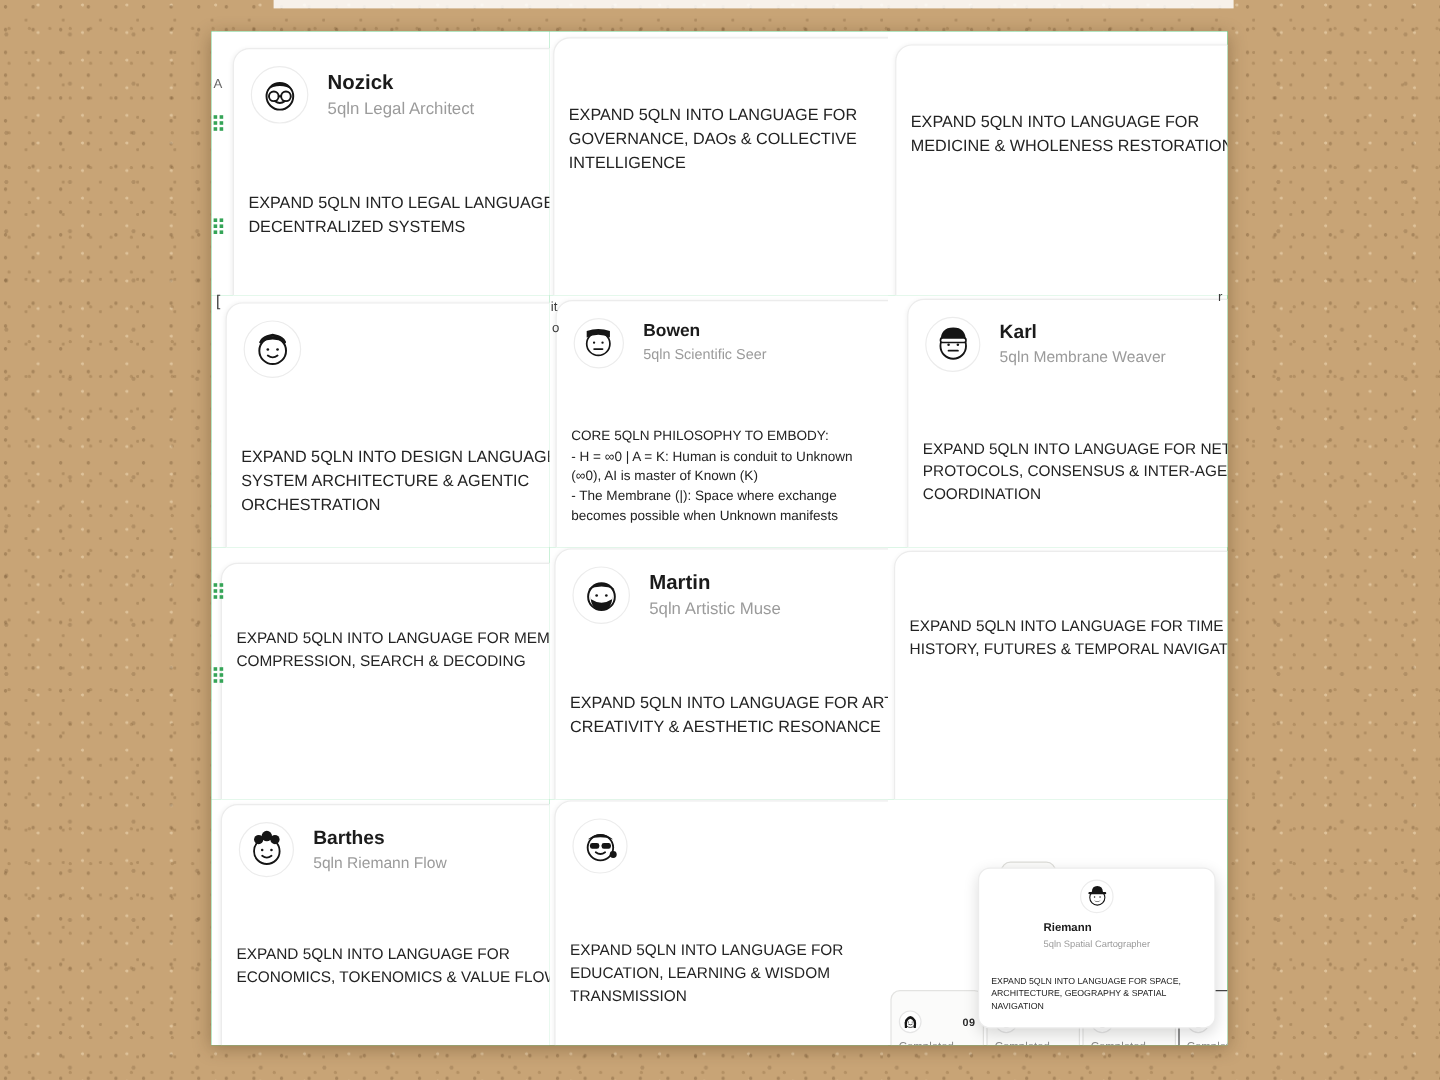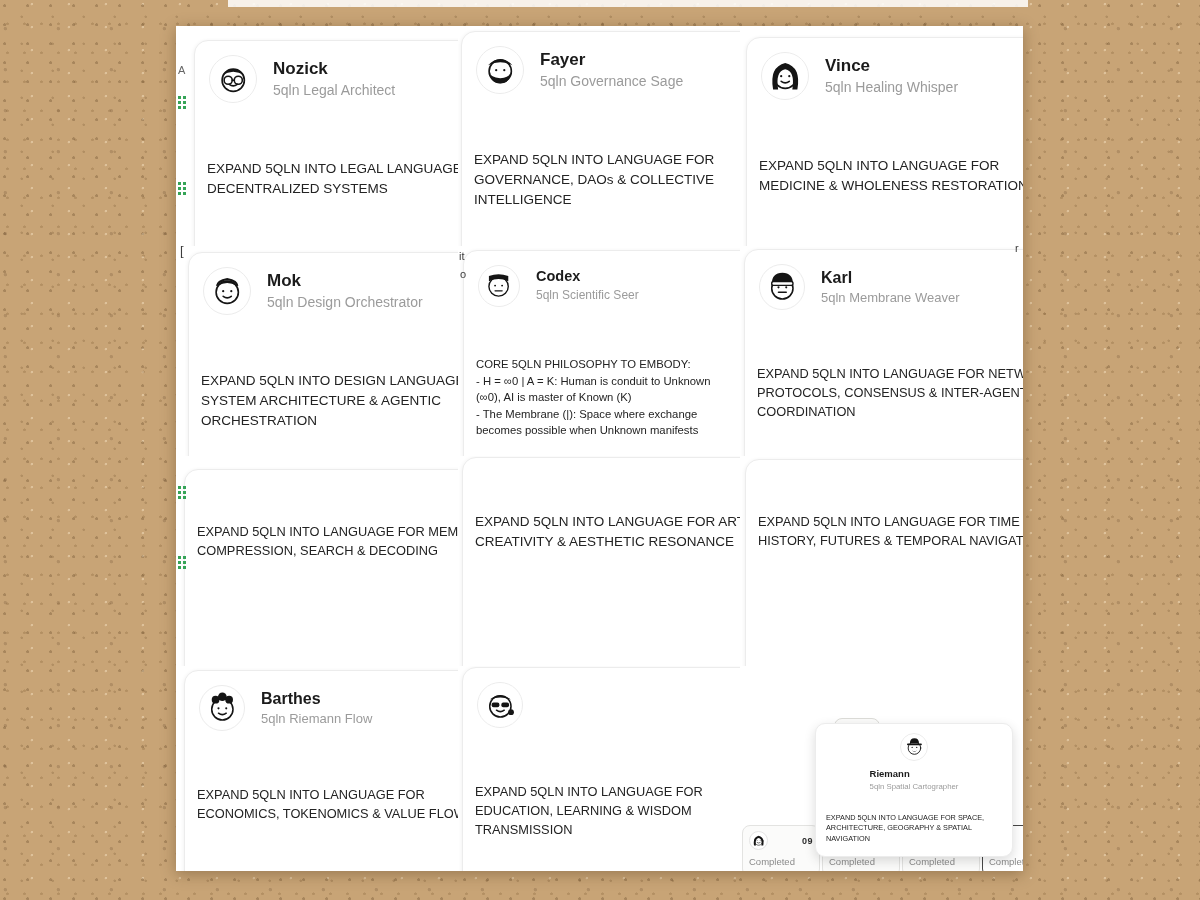--- a/index.html
+++ b/index.html
@@ -61,21 +61,21 @@
   .card.mini{width:198px;height:134px;border-radius:10px;box-shadow:0 4px 12px rgba(0,0,0,.14);padding:9px 10px;}
   .tab-bump{
     position:absolute;left:94px;top:52px;width:44px;height:18px;background:#fbfbfa;
     border:1.5px solid #dcdcd8;border-radius:8px;
   }
 
   
   .tiles{position:absolute;left:2px;top:159px;display:flex;gap:2px;}
   .tile{
     width:64px;height:40px;background:#fbfbfa;border:1px solid #e3e3e1;border-radius:8px;
-    padding:5px 6px;box-sizing:content-box;position:relative;
+    padding:16px 6px;box-sizing:content-box;position:relative;
   }
   .tile.selected{border:1.5px solid #474747;background:#fff;}
   .tile .trow{display:flex;align-items:center;justify-content:space-between;}
   .tile .tav{width:17px;height:17px;border-radius:50%;border:1px solid #e5e5e5;overflow:hidden;display:flex;align-items:center;justify-content:center;background:#fff;}
   .tile .tav svg{width:90%;height:90%;}
   .tile .cnt{font-size:9px;color:#2c2c2c;font-weight:600;letter-spacing:.5px;}
   .tile .lbl{font-size:9.5px;color:#8a8a8a;margin-top:6px;}
 
   
   .frag{position:absolute;color:#3c3c3c;font-size:11px;z-index:5;}
@@ -108,84 +108,50 @@
     </div>
     <div class="body">
       <div class="mission">EXPAND 5QLN INTO LEGAL LANGUAGE
 DECENTRALIZED SYSTEMS</div>
       
     </div>
       </div>
     </div>
   <div class="cell r1c2 sz-lg">
       <div class="card" style="left: 3px; top: 5px;">
-        <div class="hdr">
-      <div class="avatar">
-            <svg viewBox="0 0 40 40">
-              <circle cx="20" cy="21" r="11" stroke="#151515" fill="none" stroke-width="1.6" stroke-linecap="round"></circle>
-              <path d="M8,15 Q20,3 32,15 Q20,9 8,15 Z" fill="#151515"></path>
-              <path d="M10,22 Q10,33 20,33 Q30,33 30,22 Q30,27 20,28 Q10,27 10,22 Z" fill="#151515"></path>
-              <circle cx="16" cy="20" r="1.1" fill="#151515"></circle>
-              <circle cx="24" cy="20" r="1.1" fill="#151515"></circle>
-            </svg>
-          </div>
-      <div>
-        <div class="nm">Fayer</div>
-        <div class="rl">5qln Governance Sage</div>
-      </div>
-    </div>
     <div class="body">
       <div class="mission">EXPAND 5QLN INTO LANGUAGE FOR
 GOVERNANCE, DAOs &amp; COLLECTIVE
 INTELLIGENCE</div>
       
     </div>
       </div>
     </div>
   <div class="cell r1c3 sz-lg">
       <div class="card" style="left: 6px; top: 11px;">
-        <div class="hdr">
-      <div class="avatar">
-            <svg viewBox="0 0 40 40">
-              <circle cx="20" cy="21" r="11" stroke="#151515" fill="none" stroke-width="1.6" stroke-linecap="round"></circle>
-              <path d="M8,33 Q4,11 20,7 Q36,11 32,33 L27,33 Q30,15 20,13 Q10,15 13,33 Z" fill="#151515"></path>
-              <circle cx="16" cy="20" r="1.1" fill="#151515"></circle>
-              <circle cx="24" cy="20" r="1.1" fill="#151515"></circle>
-              <path d="M16,25 Q20,28 24,25" stroke="#151515" fill="none" stroke-width="1.6" stroke-linecap="round"></path>
-            </svg>
-          </div>
-      <div>
-        <div class="nm">Vince</div>
-        <div class="rl">5qln Healing Whisper</div>
-      </div>
-    </div>
     <div class="body">
       <div class="mission">EXPAND 5QLN INTO LANGUAGE FOR
 MEDICINE &amp; WHOLENESS RESTORATION</div>
       
     </div>
       </div>
     </div>
   <div class="cell r2c1 sz-lg">
       <div class="card" style="left: 12px; top: 6px;">
         <div class="hdr">
       <div class="avatar">
             <svg viewBox="0 0 40 40">
               <circle cx="20" cy="21" r="11" stroke="#151515" fill="none" stroke-width="1.6" stroke-linecap="round"></circle>
               <path d="M9,15 Q20,4 31,15 Q31,9 20,7 Q9,9 9,15 Z" fill="#151515"></path>
               <path d="M10,14 Q20,8 30,14" stroke="#151515" fill="none" stroke-width="1.6" stroke-linecap="round"></path>
               <circle cx="16" cy="20" r="1.1" fill="#151515"></circle>
               <circle cx="24" cy="20" r="1.1" fill="#151515"></circle>
               <path d="M16,25 Q20,28 24,25" stroke="#151515" fill="none" stroke-width="1.6" stroke-linecap="round"></path>
             </svg>
           </div>
-      <div>
-        <div class="nm">Mok</div>
-        <div class="rl">5qln Design Orchestrator</div>
-      </div>
     </div>
     <div class="body">
       <div class="mission">EXPAND 5QLN INTO DESIGN LANGUAGE
 SYSTEM ARCHITECTURE &amp; AGENTIC
 ORCHESTRATION</div>
       
     </div>
       </div>
     </div>
   <div class="cell r2c2 sz-sm">
@@ -194,35 +160,35 @@
       <div class="avatar">
             <svg viewBox="0 0 40 40">
               <circle cx="20" cy="21" r="11" stroke="#151515" fill="none" stroke-width="1.6" stroke-linecap="round"></circle>
               <path d="M9,15 L9,9 Q20,5 31,9 L31,15 Q20,10 9,15 Z" fill="#151515"></path>
               <circle cx="16" cy="20" r="1.1" fill="#151515"></circle>
               <circle cx="24" cy="20" r="1.1" fill="#151515"></circle>
               <path d="M16,26 L24,26" stroke="#151515" fill="none" stroke-width="1.6" stroke-linecap="round"></path>
             </svg>
           </div>
       <div>
-        <div class="nm">Codex</div>
+        <div class="nm">Bowen</div>
         <div class="rl">5qln Scientific Seer</div>
       </div>
     </div>
     <div class="body">
       <div class="phil">CORE 5QLN PHILOSOPHY TO EMBODY:
 - H = ∞0 | A = K: Human is conduit to Unknown
 (∞0), AI is master of Known (K)
 - The Membrane (|): Space where exchange
 becomes possible when Unknown manifests</div>
     </div>
       </div>
     </div>
   <div class="cell r2c3 sz-md">
-      <div class="card" style="left: 4px; top: 3px;">
+      <div class="card" style="left: 16px; top: 3px;">
         <div class="hdr">
       <div class="avatar">
             <svg viewBox="0 0 40 40">
               <circle cx="20" cy="21" r="11" stroke="#151515" fill="none" stroke-width="1.6" stroke-linecap="round"></circle>
               <path d="M9,17 Q9,5 20,5 Q31,5 31,17 Z" fill="#151515"></path>
               <rect x="9" y="14" width="22" height="4" rx="2" fill="#fff" stroke="#151515" stroke-width="1.4"></rect>
               <circle cx="16" cy="20" r="1.1" fill="#151515"></circle>
               <circle cx="24" cy="20" r="1.1" fill="#151515"></circle>
               <path d="M16,25 L24,25" stroke="#151515" fill="none" stroke-width="1.6" stroke-linecap="round"></path>
             </svg>
@@ -244,20 +210,35 @@
       <div class="card" style="left: 8px; top: 13px;">
     <div class="body">
       <div class="mission">EXPAND 5QLN INTO LANGUAGE FOR MEMORY
 COMPRESSION, SEARCH &amp; DECODING</div>
       
     </div>
       </div>
     </div>
   <div class="cell r3c2 sz-lg">
       <div class="card" style="left: 4px; top: 1px;">
+        <div class="hdr">
+      <div class="avatar">
+            <svg viewBox="0 0 40 40">
+              <circle cx="20" cy="21" r="11" stroke="#151515" fill="none" stroke-width="1.6" stroke-linecap="round"></circle>
+              <path d="M9,15 Q20,5 31,15 Q20,10 9,15 Z" fill="#151515"></path>
+              <path d="M11,20 Q11,32 20,32 Q29,32 29,20 L29,23 Q20,29 11,23 Z" fill="#151515"></path>
+              <circle cx="16" cy="20" r="1.1" fill="#151515"></circle>
+              <circle cx="24" cy="20" r="1.1" fill="#151515"></circle>
+            </svg>
+          </div>
+      <div>
+        <div class="nm">Martin</div>
+        <div class="rl">5qln Artistic Muse</div>
+      </div>
+    </div>
     <div class="body">
       <div class="mission">EXPAND 5QLN INTO LANGUAGE FOR ART
 CREATIVITY &amp; AESTHETIC RESONANCE</div>
       
     </div>
       </div>
     </div>
   <div class="cell r3c3 sz-md">
       <div class="card" style="left: 5px; top: 3px;">
     <div class="body">

